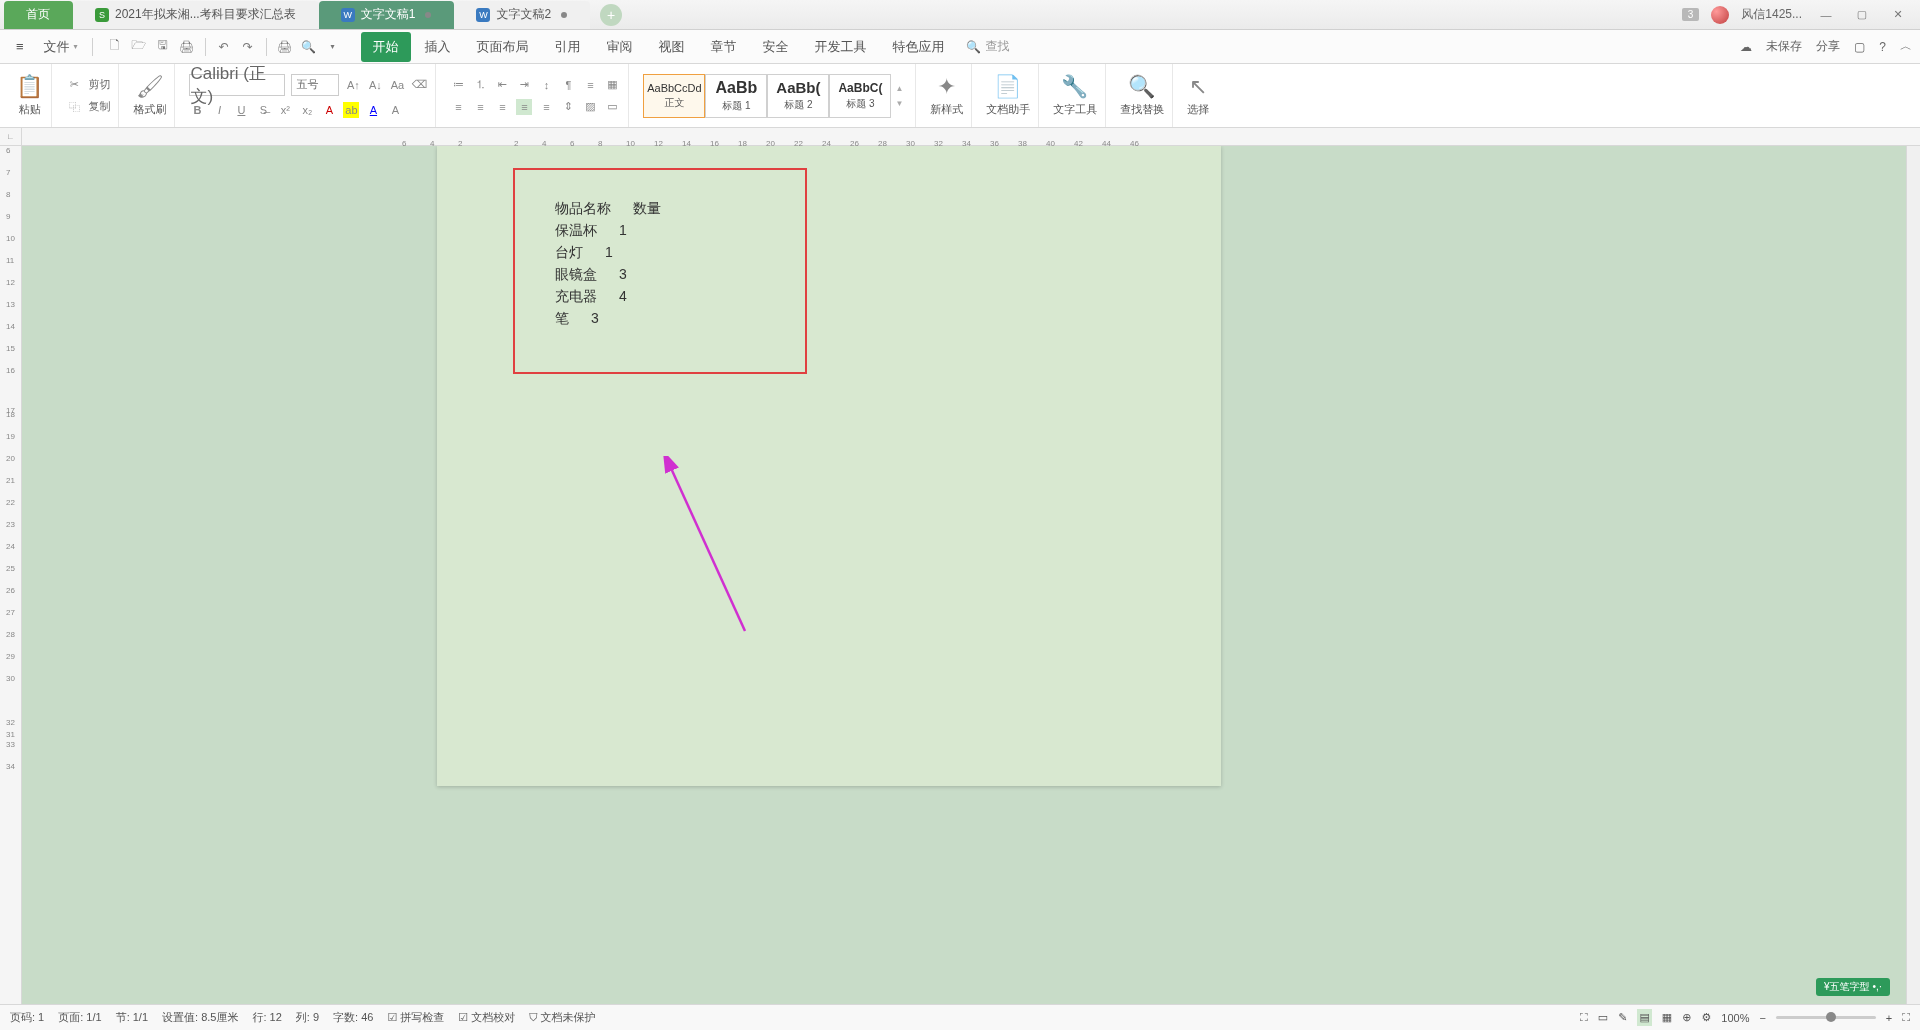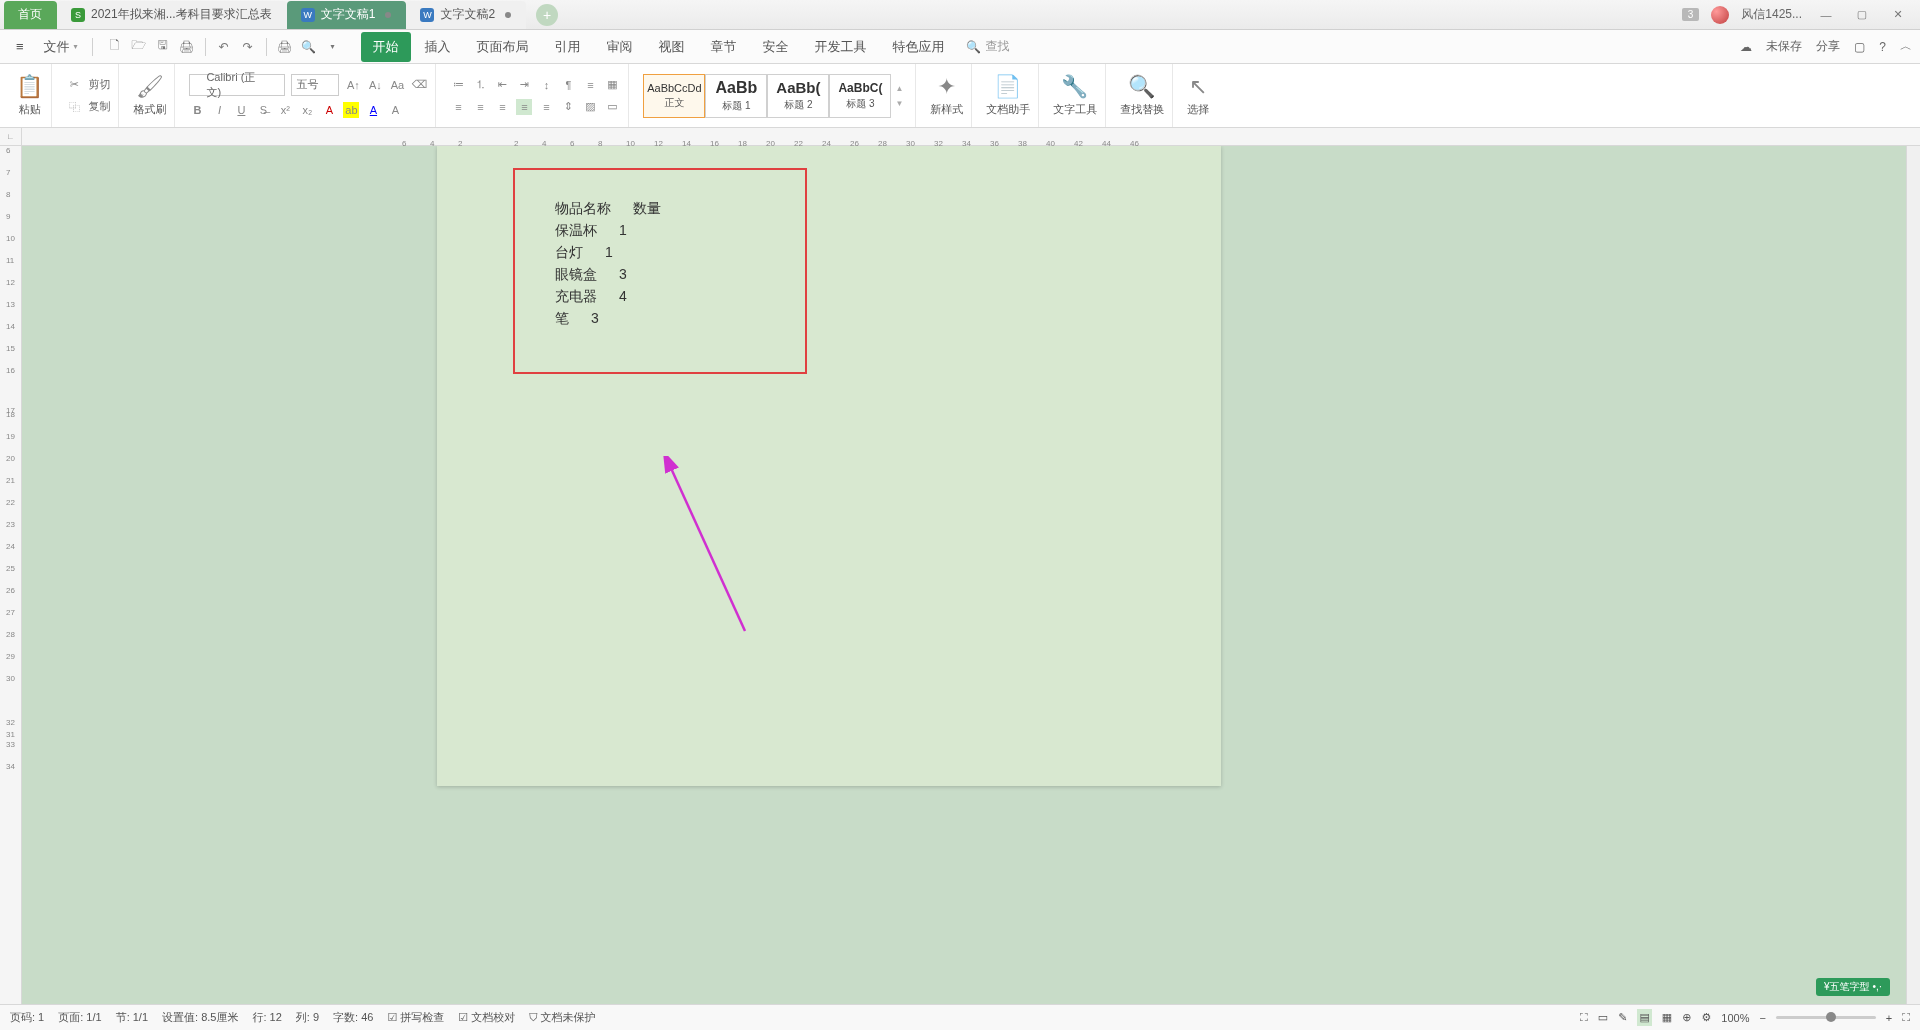--- a/index.html
+++ b/index.html
@@ -1,20 +1,20 @@
 <!DOCTYPE html>
 <html><head>
 <meta charset="utf-8">
 <style>
 * { margin: 0; padding: 0; box-sizing: border-box; font-family: "Microsoft YaHei", sans-serif; }
 body { background: #fff; overflow: hidden; font-size: 12px; }
 
 
 .title-bar { height: 30px; background: linear-gradient(#f5f5f5, #ebebeb); display: flex; align-items: center; border-bottom: 1px solid #d0d0d0; }
-.tab { height: 28px; display: flex; align-items: center; padding: 0 14px; font-size: 12px; color: #555; border-right: 1px solid transparent; position: relative; }
+.tab { height: 28px; display: flex; align-items: center; padding: 0 22px; font-size: 12px; color: #555; border-right: 1px solid transparent; position: relative; }
 .tab.home { background: #5aa85a; color: #fff; border-radius: 4px 4px 0 0; margin-left: 4px; }
 .tab.doc { background: #f0f0f0; border-radius: 4px 4px 0 0; }
 .tab.active { background: #5a9a7a; color: #fff; }
 .tab-icon { width: 14px; height: 14px; border-radius: 3px; margin-right: 6px; display: inline-flex; align-items: center; justify-content: center; font-size: 9px; color: #fff; }
 .tab-icon.green { background: #3a9a3a; }
 .tab-icon.blue { background: #3a7ac0; }
 .tab-dot { width: 6px; height: 6px; border-radius: 50%; background: #888; margin-left: 10px; }
 .tab-add { width: 22px; height: 22px; border-radius: 50%; background: #c0d8c0; color: #fff; display: flex; align-items: center; justify-content: center; margin-left: 10px; font-size: 14px; }
 .title-right { margin-left: auto; display: flex; align-items: center; gap: 12px; padding-right: 10px; }
 .badge { background: #b8b8b8; color: #fff; padding: 1px 6px; border-radius: 2px; font-size: 10px; }
@@ -35,21 +35,21 @@
 
 
 .ribbon { height: 64px; background: #fff; display: flex; align-items: center; border-bottom: 1px solid #d8d8d8; padding: 0 8px; gap: 6px; }
 .rib-group { display: flex; flex-direction: column; align-items: center; gap: 2px; padding: 4px 8px; border-right: 1px solid #e8e8e8; height: 100%; justify-content: center; }
 .rib-group.h { flex-direction: row; gap: 10px; }
 .rib-big { display: flex; flex-direction: column; align-items: center; gap: 2px; font-size: 11px; color: #555; }
 .rib-big-icon { font-size: 22px; color: #888; }
 .rib-rows { display: flex; flex-direction: column; gap: 6px; }
 .rib-row { display: flex; align-items: center; gap: 6px; font-size: 11px; color: #666; }
 .rib-icon { width: 16px; height: 16px; color: #888; display:flex; align-items:center; justify-content:center; }
-.font-name { width: 96px; height: 22px; border: 1px solid #ccc; font-size: 11px; padding: 0 16px; display: flex; align-items: center; }
+.font-name { width: 96px; height: 22px; border: 1px solid #ccc; font-size: 17px; padding: 0 0; display: flex; align-items: center; }
 .font-size { width: 48px; height: 22px; border: 1px solid #ccc; font-size: 11px; padding: 0 4px; display: flex; align-items: center; }
 .style-box { width: 62px; height: 44px; border: 1px solid #d0d0d0; display: flex; flex-direction: column; align-items: center; justify-content: center; font-size: 10px; color: #555; gap: 2px; }
 .style-box.sel { border: 1px solid #f0a040; background: #fef8ec; }
 .style-sample { font-size: 13px; color: #333; }
 
 
 .ruler-bar { height: 18px; background: #f5f5f5; border-bottom: 1px solid #d8d8d8; display: flex; align-items: center; position: relative; font-size: 8px; color: #888; }
 .ruler-corner { width: 22px; height: 18px; border-right: 1px solid #d8d8d8; display:flex; align-items:center; justify-content:center; }
 .ruler-h { flex: 1; position: relative; }
 .ruler-num { position: absolute; top: 2px; }

